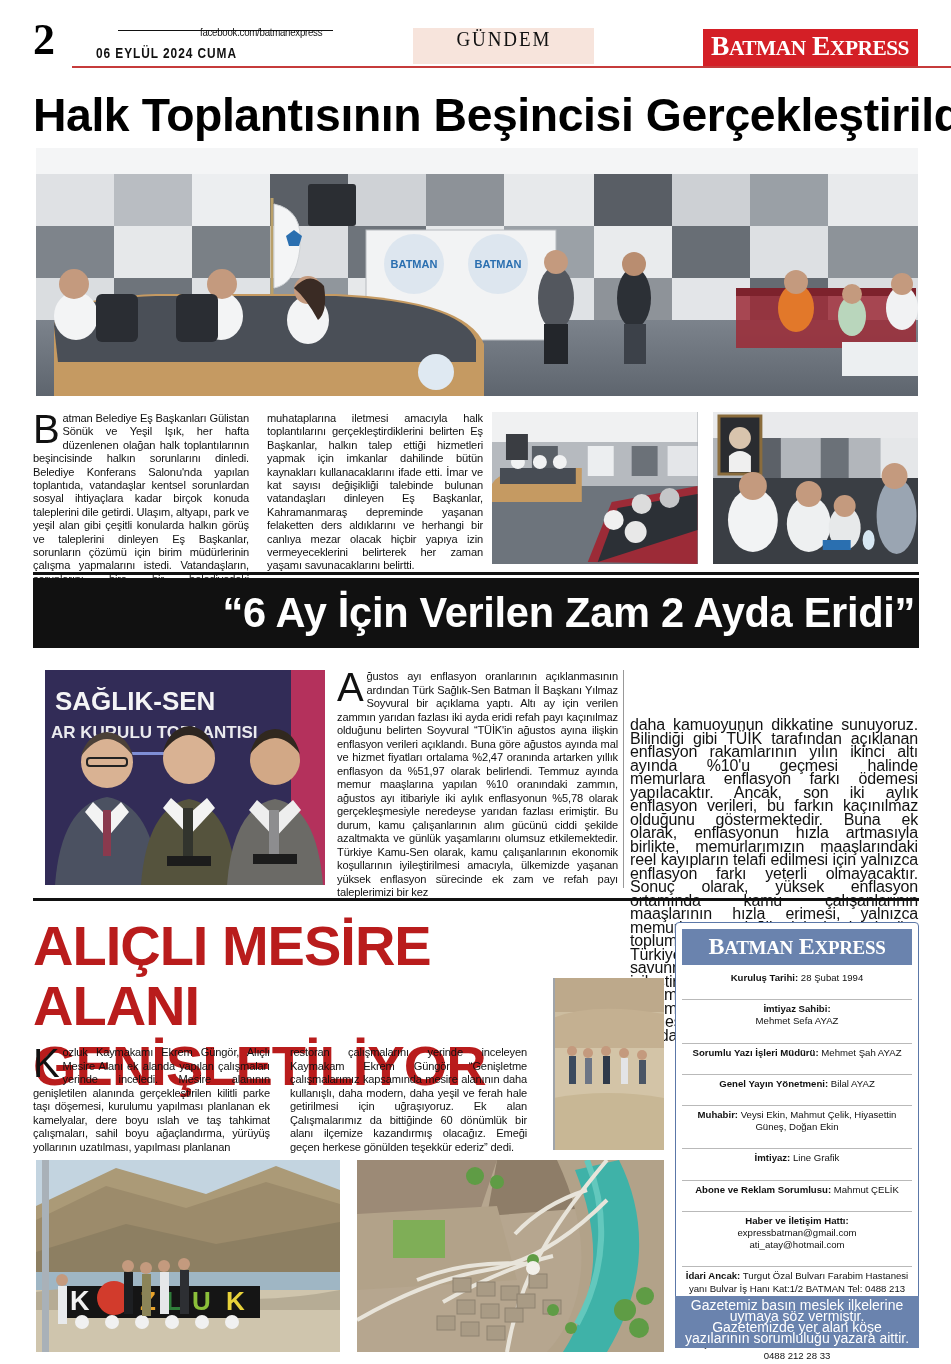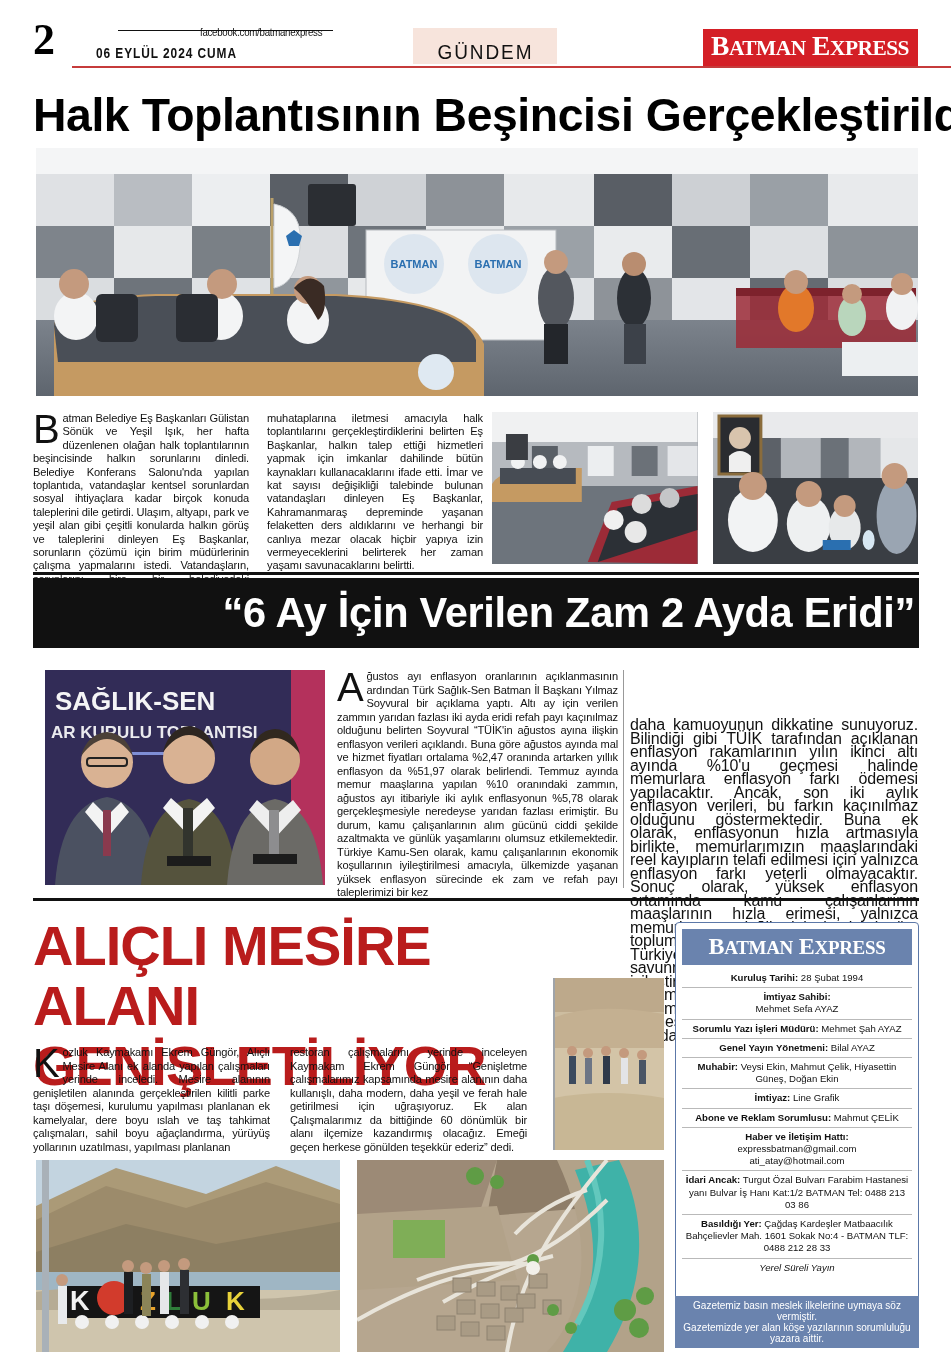--- a/index.html
+++ b/index.html
@@ -60,25 +60,26 @@
     font-weight: bold;
     letter-spacing: 1.1px;
     color: #111;
     transform: scaleX(0.85);
     transform-origin: left center;
     font-family: "Liberation Sans Narrow","Liberation Sans", sans-serif;
   }
   .header-section {
     position: absolute;
     left: 413px; top: 28px;
-    width: 144px; height: 36px;
+    width: 181px; height: 36px;
     background: #f7e4dc;
     display: flex;
-    align-items: flex-end;
+    align-items: flex-start;
     justify-content: center;
+    font-family: Liberation Serif, serif;
   }
   .header-section span {
     font-size: 20px;
     letter-spacing: 2px;
     color: #111;
     font-weight: 400;
     transform: scaleX(0.95);
   }
   .header-rule-bottom {
     position: absolute;
@@ -295,35 +296,35 @@
     font-family: "Liberation Serif", serif;
     font-weight: bold;
     font-size: 24px;
     line-height: 24px;
     letter-spacing: -0.3px;
     white-space: nowrap;
   }
   .colo-logo .clogo-text .sc { font-size: 19px; }
   .colo-row {
     border-bottom: 1px solid #b9b9b9;
-    padding: 3px 2px 3px 2px;
+    padding: 3px 2px 15px 2px;
     text-align: center;
     font-size: 9.6px;
     line-height: 12.2px;
     color: #111;
   }
   .colo-row:last-of-type { border-bottom: none; font-style: italic; }
   .colo-row b { font-weight: bold; }
   .colo-note {
     position: absolute;
     left: 675px; top: 1296px;
     width: 244px;
     background: #6a83ae;
     color: #fff;
-    font-size: 10px;
+    font-size: 14px;
     line-height: 11px;
     text-align: center;
     padding: 4px 6px;
   }
 
   
   .photo { position: relative; width: 100%; height: 100%; }
   .photo svg { display: block; width: 100%; height: 100%; }
 </style>
 </head>

